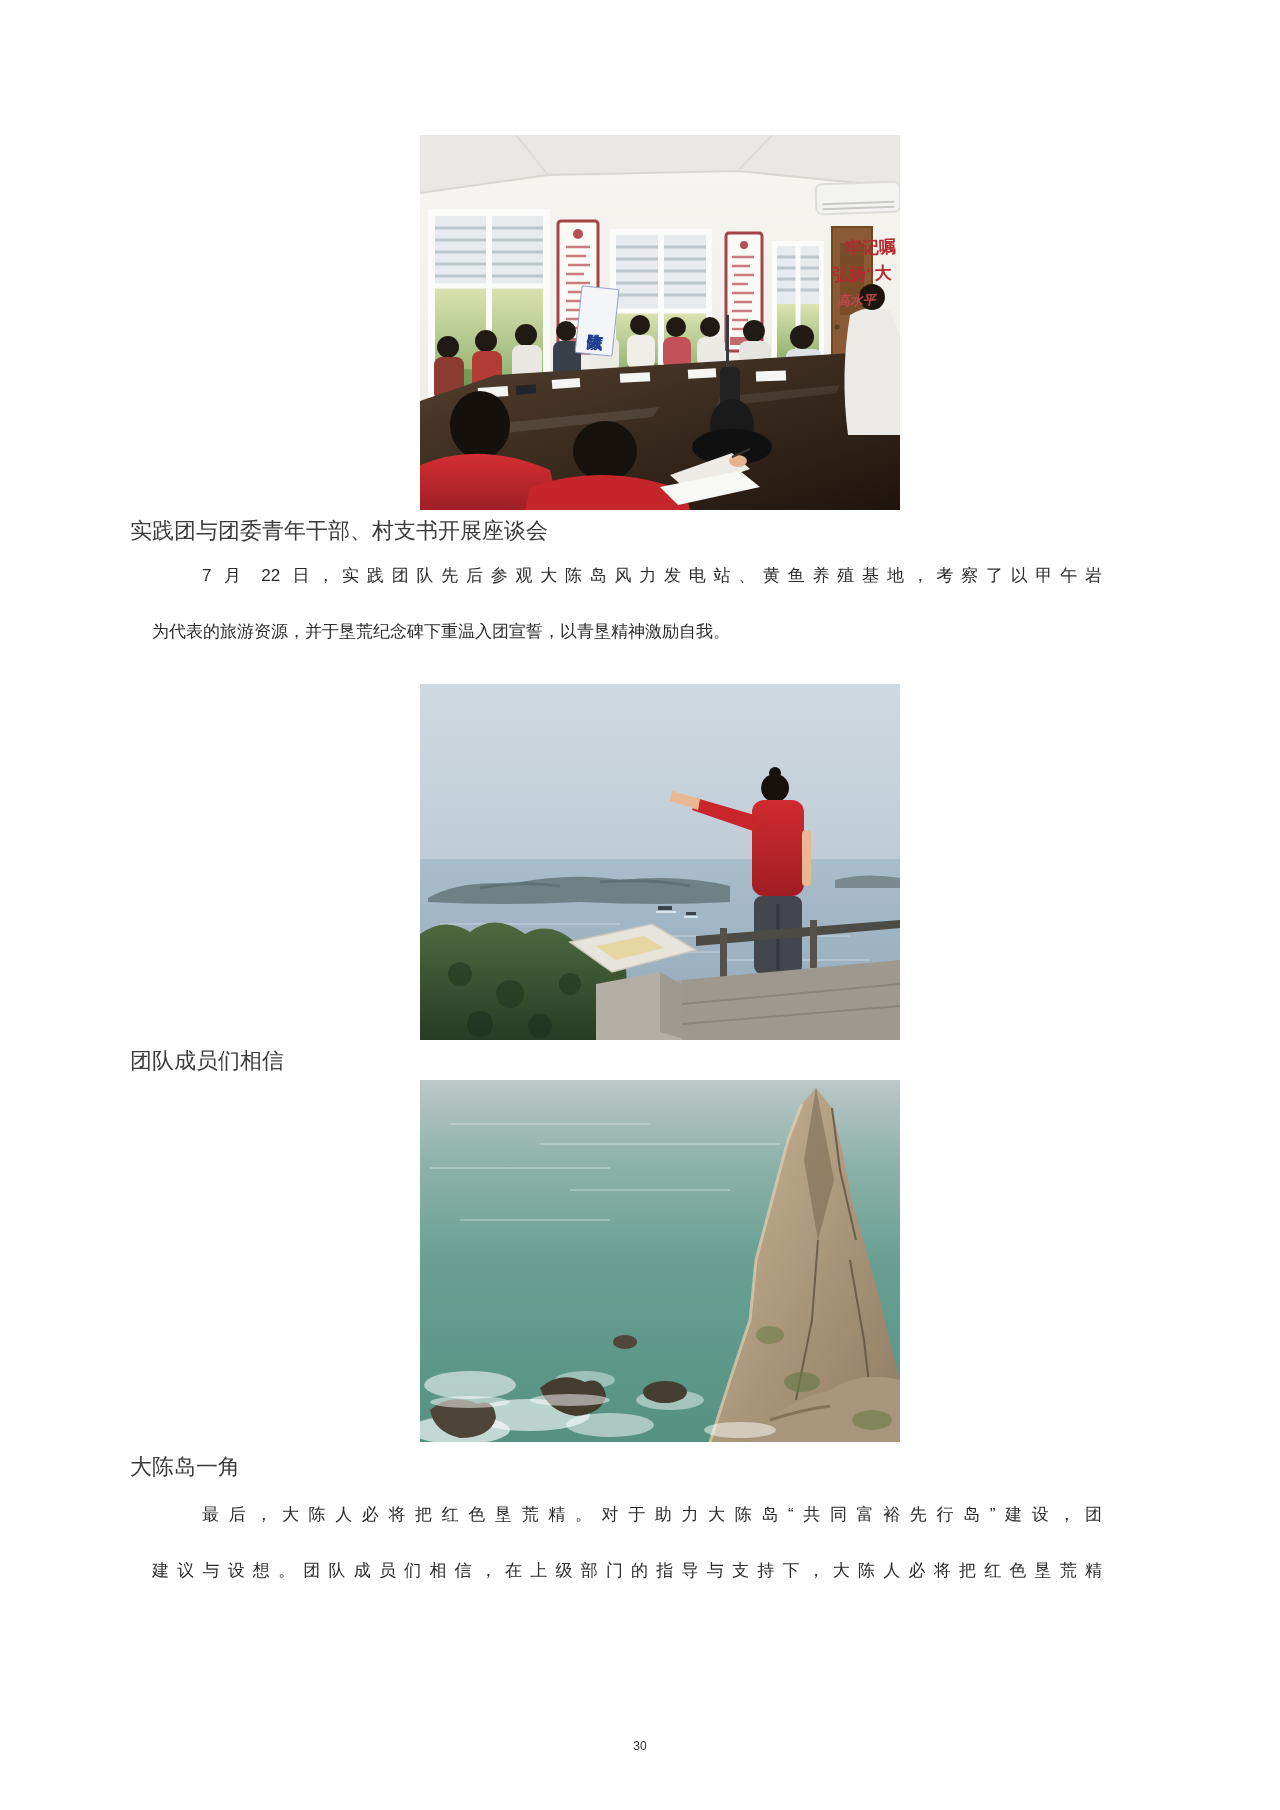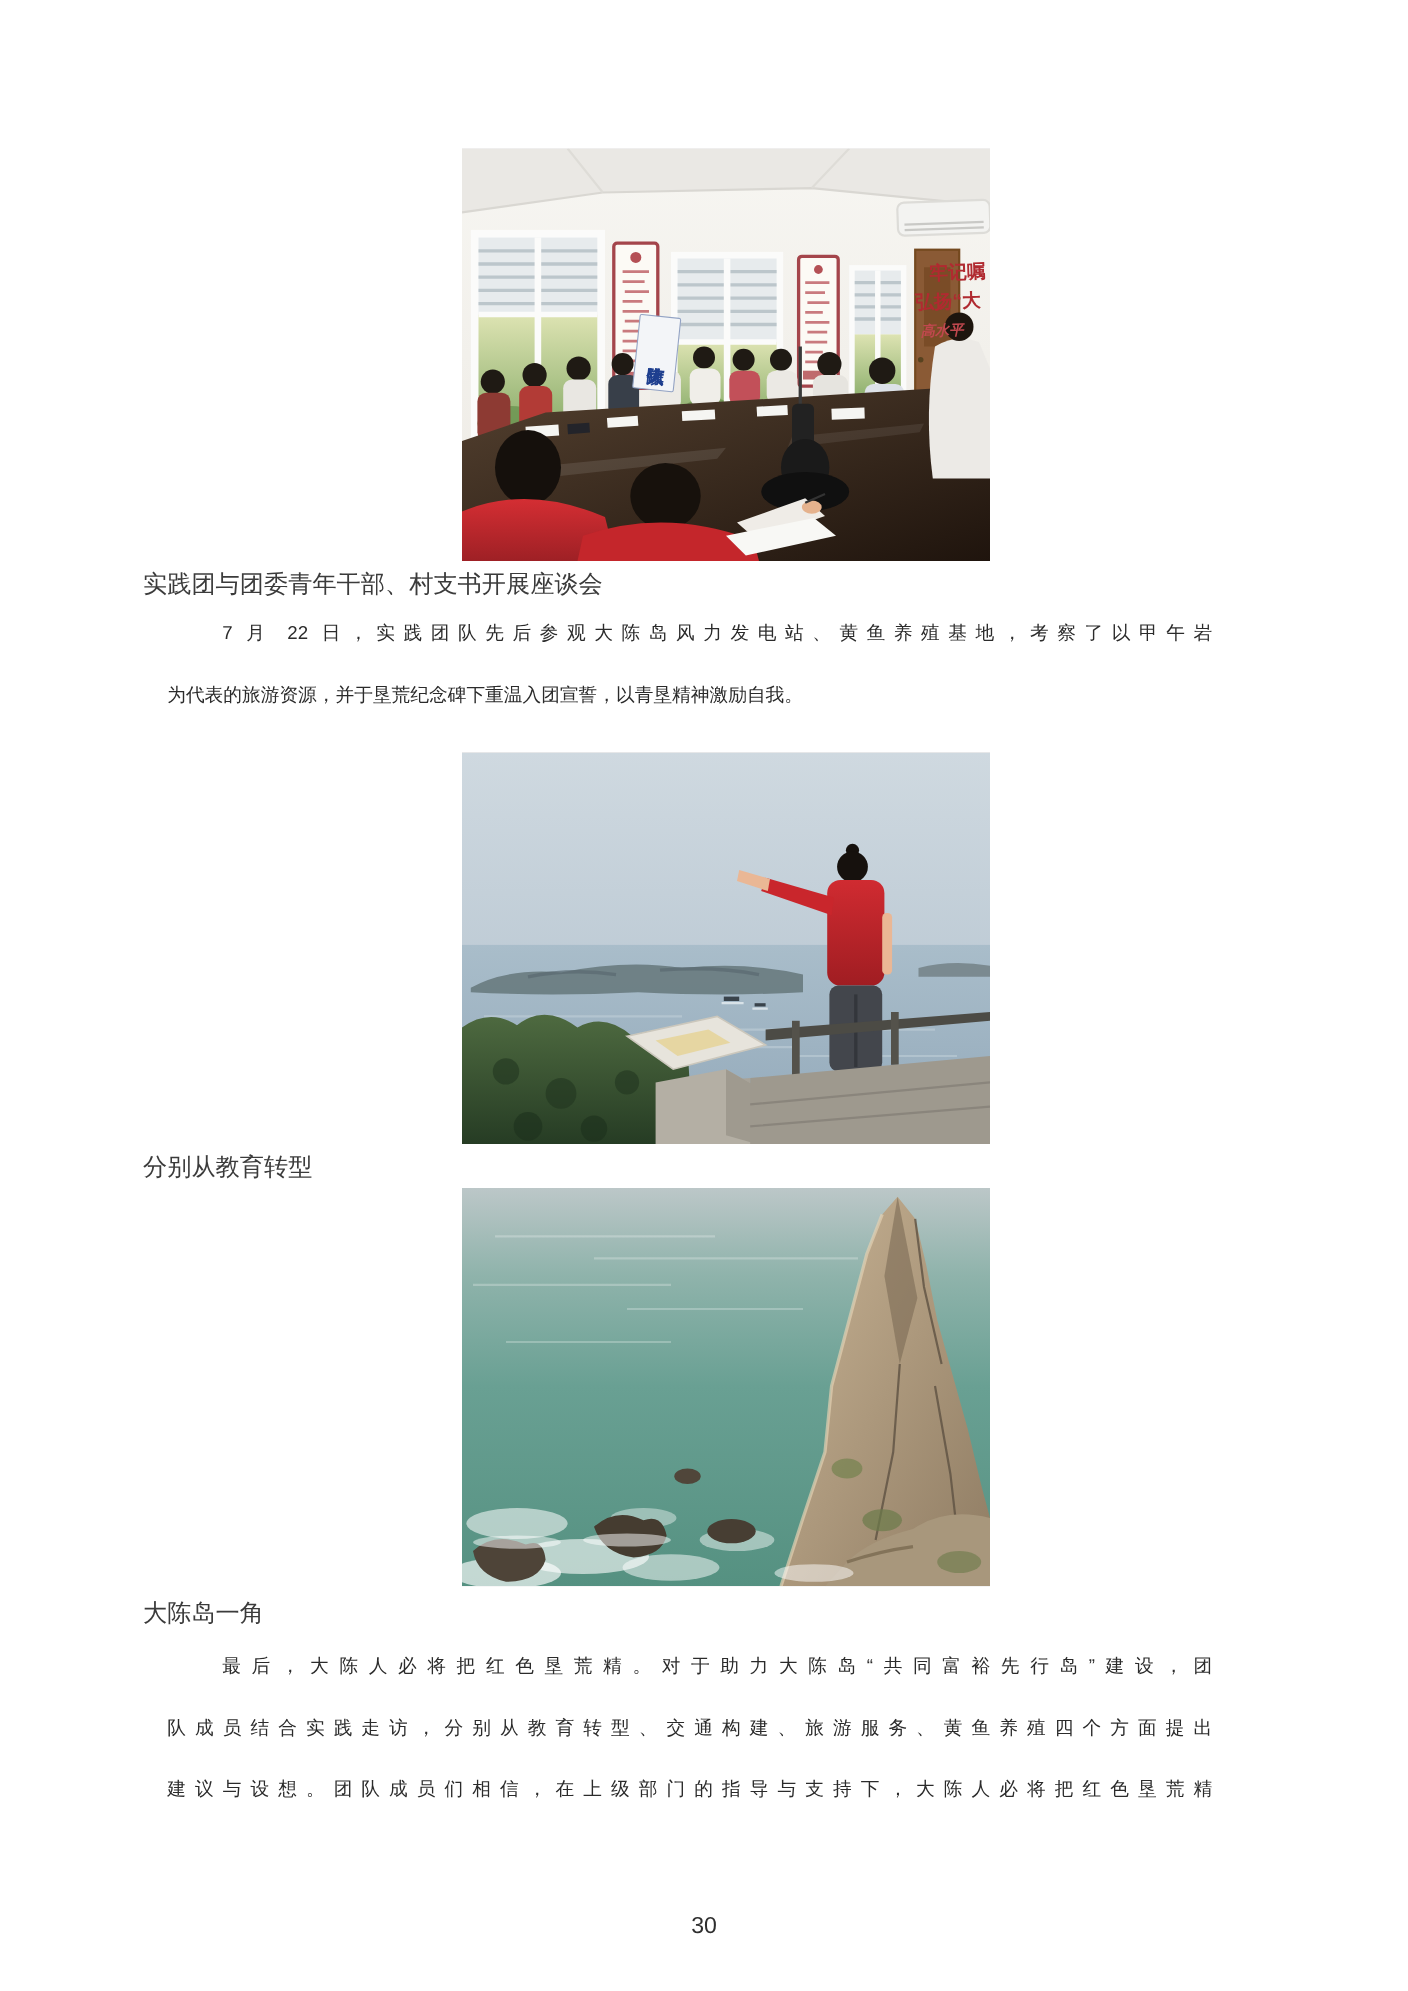--- a/index.html
+++ b/index.html
@@ -22,21 +22,21 @@
   .para{
     position:absolute;left:152px;width:950px;
     font-size:17px;line-height:56px;color:#2b2b2b;
   }
   #para1{top:548px;}
   #para2{top:1487px;}
   .jline{text-align:justify;text-align-last:justify;}
   .indent{text-indent:50px;}
   .page-number{
     position:absolute;top:1739px;left:0;width:1280px;text-align:center;
-    font-size:21px;color:#2f2f2f;
+    font-size:12px;color:#2f2f2f;
   }
   
   .slogan{
     position:absolute;right:-18px;top:100px;width:86px;
     color:#b02a30;font-weight:bold;font-size:17px;line-height:26px;
     transform:rotate(-2deg);text-align:left;
   }
   .slogan .sl2{padding-left:0px;}
   .slogan .sl1{padding-left:14px;}
   .slogan .sl3{font-size:13px;font-style:italic;color:#c0484e;padding-left:4px;}
@@ -260,21 +260,21 @@
     <g>
       <path d="M276,252 L480,236 L480,244 L276,262 Z" fill="#4c4b45"></path>
       <rect x="300" y="244" width="7" height="52" fill="#54524b"></rect>
       <rect x="390" y="236" width="7" height="48" fill="#54524b"></rect>
       <path d="M262,296 L480,276 L480,356 L262,356 Z" fill="#9e998e"></path>
       <path d="M262,320 L480,300 M262,340 L480,322" stroke="#8a857c" stroke-width="2" fill="none"></path>
     </g>
   </svg>
 </div>
 
-<div class="cap" id="cap2">分别从教育转型</div>
+<div class="cap" id="cap2">团队成员们相信</div>
 
 <div class="photo" id="photo3">
   <svg viewBox="0 0 480 362">
     <defs>
       <linearGradient id="sea3g" x1="0" y1="0" x2="0" y2="1">
         <stop offset="0" stop-color="#bcc7c8"></stop>
         <stop offset="0.22" stop-color="#8fb3ab"></stop>
         <stop offset="0.5" stop-color="#69a093"></stop>
         <stop offset="1" stop-color="#559181"></stop>
       </linearGradient>
@@ -317,17 +317,16 @@
       <ellipse cx="452" cy="340" rx="20" ry="10" fill="#6b7a4a" opacity="0.6"></ellipse>
       <ellipse cx="320" cy="350" rx="36" ry="8" fill="#ffffff" opacity="0.5"></ellipse>
     </g>
   </svg>
 </div>
 
 <div class="cap" id="cap3">大陈岛一角</div>
 
 <div class="para" id="para2">
   <div class="jline indent">最后，大陈人必将把红色垦荒精。对于助力大陈岛“共同富裕先行岛”建设，团</div>
-  <div class="jline">队成员结合实践走访，分别从教育转型、交通构建、旅游服务、黄鱼养殖四个方面提出</div>
   <div class="jline">建议与设想。团队成员们相信，在上级部门的指导与支持下，大陈人必将把红色垦荒精</div>
 </div>
 
 <div class="page-number">30</div>
 
 </body></html>

